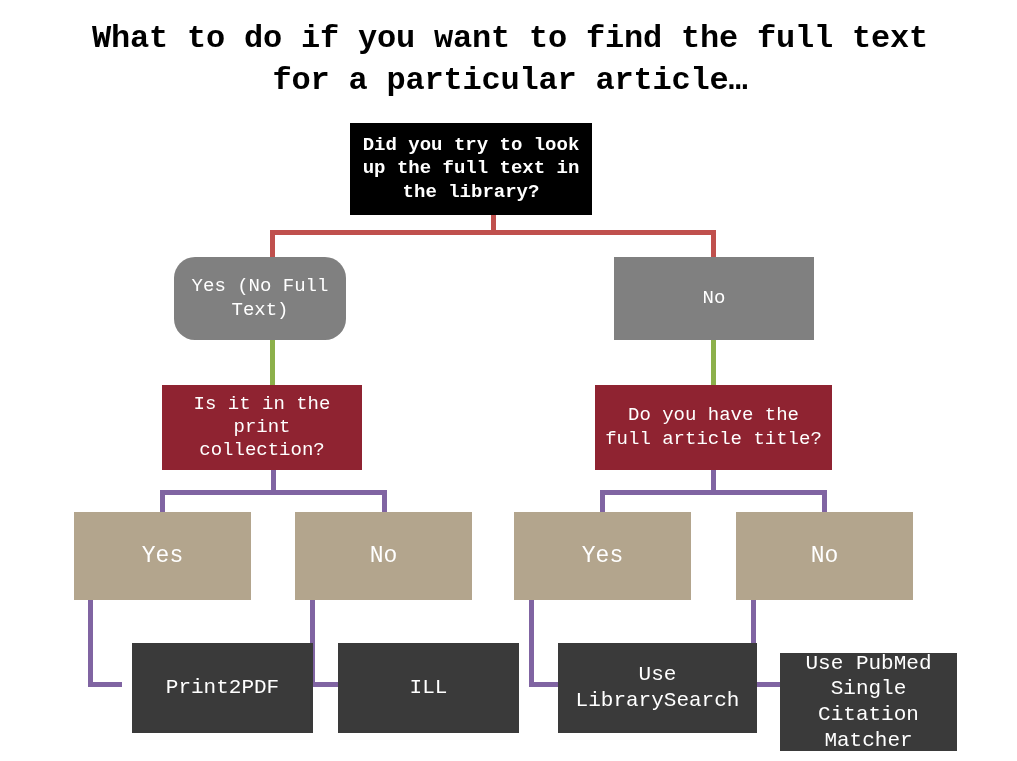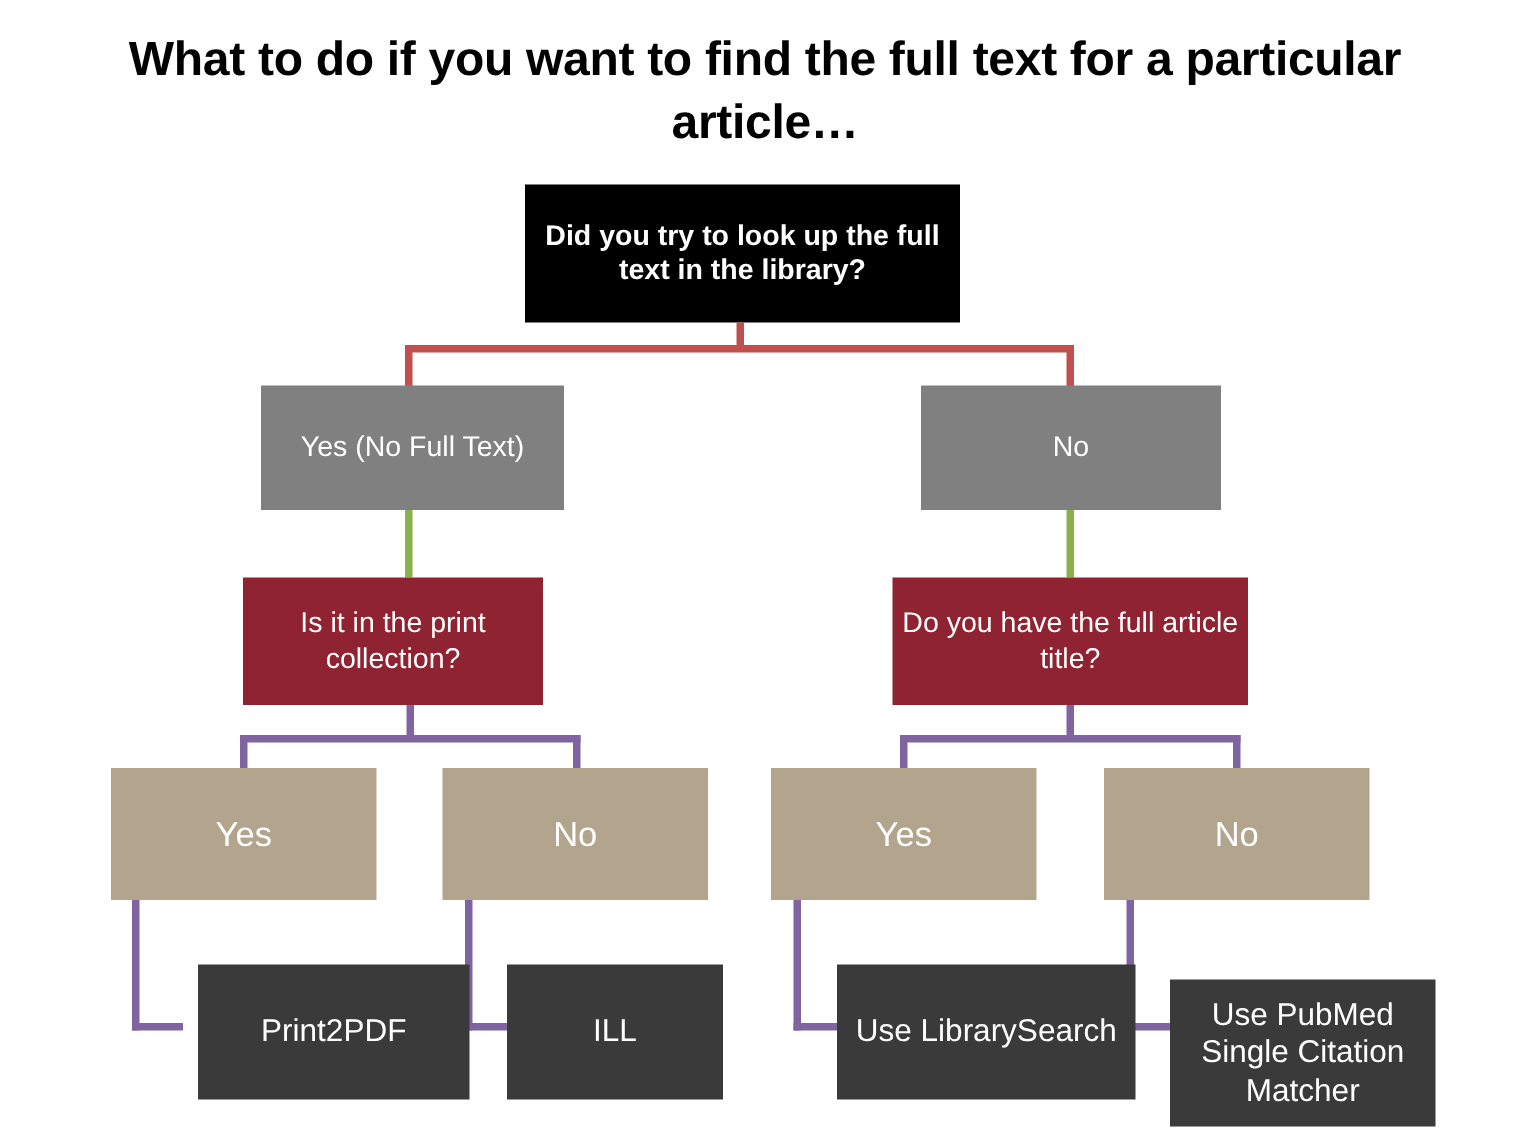--- a/index.html
+++ b/index.html
@@ -9,20 +9,21 @@
   }
   body {
     font-family: "Liberation Sans", sans-serif;
   }
   #canvas {
     position: relative;
     width: 1017px;
     height: 761px;
     background: #ffffff;
     overflow: hidden;
+    font-family: Liberation Mono, monospace;
   }
 
   
   #title {
     position: absolute;
     left: 60px;
     top: 18px;
     width: 900px;
     text-align: center;
     font-size: 32px;
@@ -60,30 +61,30 @@
   .conn-green  { background: #8cb04a; }
   .conn-purple { background: #8064a2; }
 </style>
 </head>
 <body>
 
 <div id="canvas">
 
   <div id="title">What to do if you want to find the full text for a particular article…</div>
 
-  <div class="node node-root" style="left:350px; top:123px; width:290px; height:92px;">
+  <div class="node node-root" style="left:350px; top:123px; width:242px; height:92px;">
     <span class="label">Did you try to look up the full text in the library?</span>
   </div>
 
   <div class="conn conn-red" style="left:491px; top:215px; width:5px; height:19px;"></div>
   <div class="conn conn-red" style="left:270px; top:230px; width:446px; height:5px;"></div>
   <div class="conn conn-red" style="left:270px; top:230px; width:5px; height:28px;"></div>
   <div class="conn conn-red" style="left:711px; top:230px; width:5px; height:28px;"></div>
 
-  <div class="node node-gray" style="left:174px; top:257px; width:202px; height:83px;">
+  <div class="node node-gray" style="left:174px; top:257px; width:172px; height:83px;border-radius:21px;">
     <span class="label">Yes (No Full Text)</span>
   </div>
 
   <div class="node node-gray" style="left:614px; top:257px; width:200px; height:83px;">
     <span class="label">No</span>
   </div>
 
   <div class="conn conn-green" style="left:270px; top:340px; width:5px; height:45px;"></div>
   <div class="conn conn-green" style="left:711px; top:340px; width:5px; height:45px;"></div>
 
@@ -130,21 +131,21 @@
   <div class="conn conn-purple" style="left:529px; top:600px; width:5px; height:87px;"></div>
   <div class="conn conn-purple" style="left:529px; top:682px; width:33px; height:5px;"></div>
 
   <div class="conn conn-purple" style="left:751px; top:600px; width:5px; height:87px;"></div>
   <div class="conn conn-purple" style="left:751px; top:682px; width:33px; height:5px;"></div>
 
   <div class="node node-dark" style="left:132px; top:643px; width:181px; height:90px;">
     <span class="label">Print2PDF</span>
   </div>
 
-  <div class="node node-dark" style="left:338px; top:643px; width:144px; height:90px;">
+  <div class="node node-dark" style="left:338px; top:643px; width:181px; height:90px;">
     <span class="label">ILL</span>
   </div>
 
   <div class="node node-dark" style="left:558px; top:643px; width:199px; height:90px;">
     <span class="label">Use LibrarySearch</span>
   </div>
 
   <div class="node node-dark" style="left:780px; top:653px; width:177px; height:98px;">
     <span class="label">Use PubMed Single Citation Matcher</span>
   </div>

